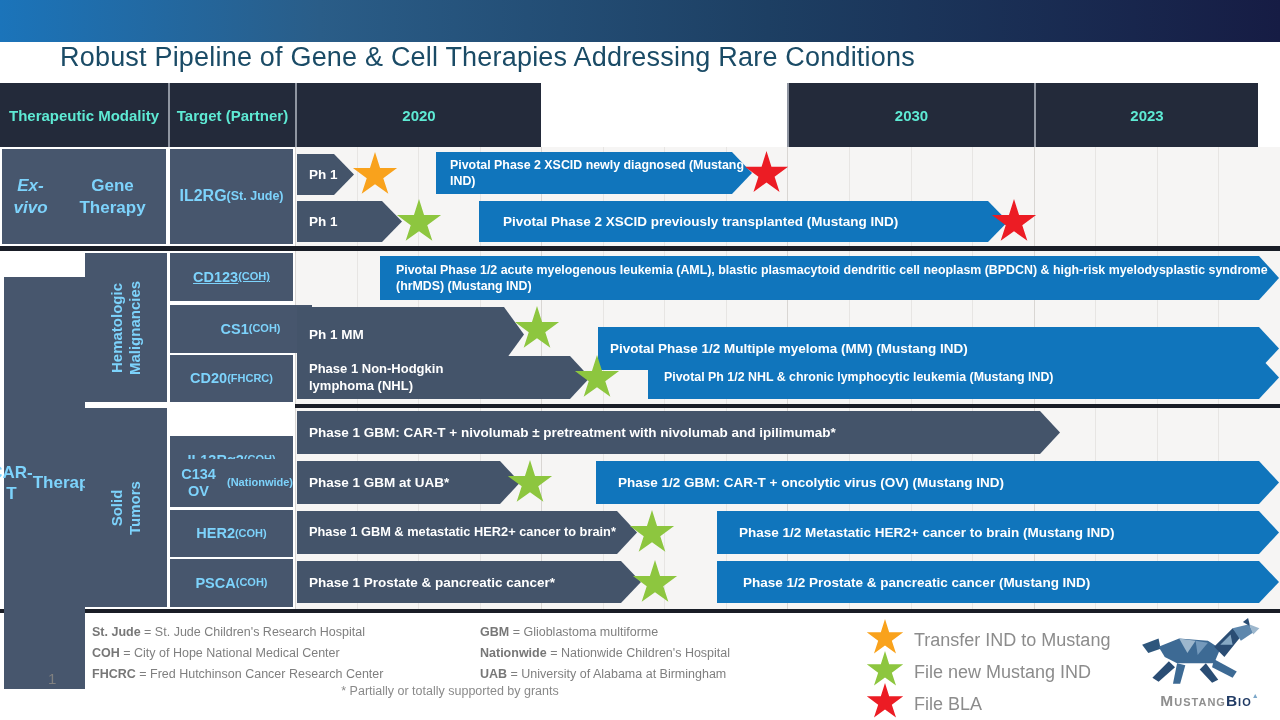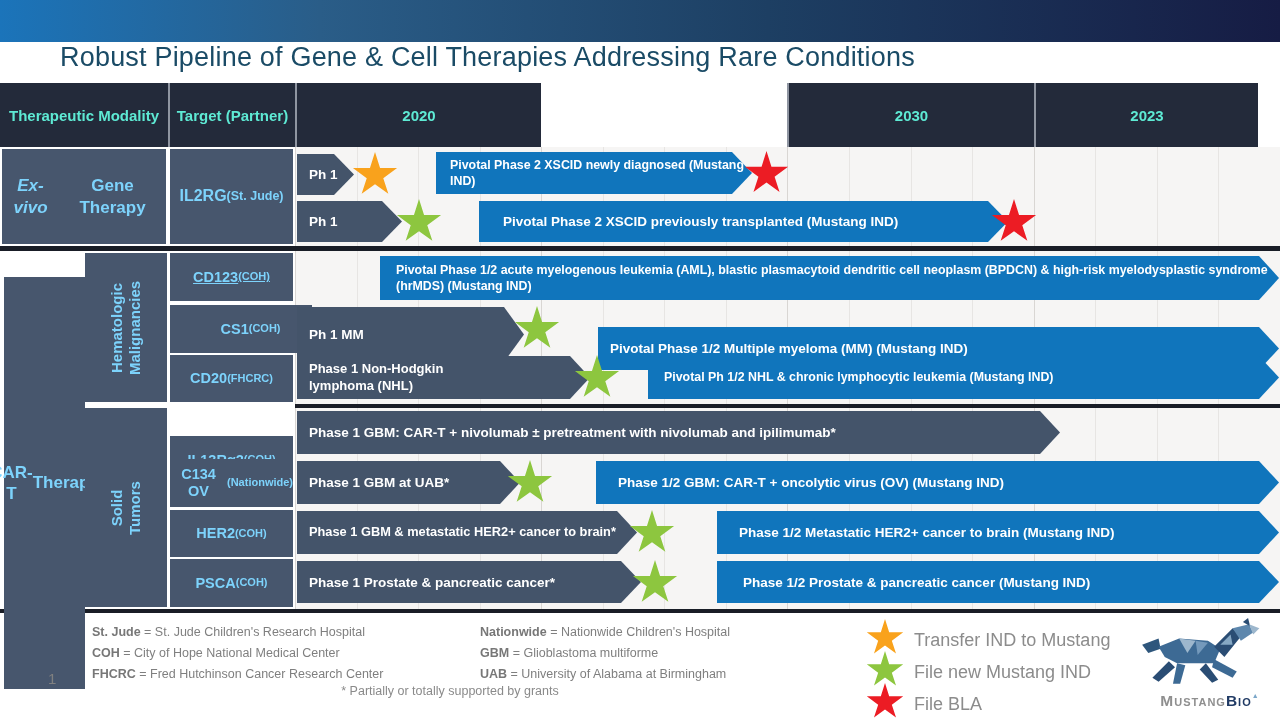--- a/index.html
+++ b/index.html
@@ -169,22 +169,22 @@
 
   <div class="pageno">1</div>
 
   <div class="abbr" style="left:92px;top:622px;">
     <div><b>St. Jude</b><span> = St. Jude Children's Research Hospital</span></div>
     <div><b>COH</b><span> = City of Hope National Medical Center</span></div>
     <div><b>FHCRC</b><span> = Fred Hutchinson Cancer Research Center</span></div>
   </div>
 
   <div class="abbr" style="left:480px;top:622px;">
+    <div><b>GBM</b><span> = Glioblastoma multiforme</span></div>
     <div><b>Nationwide</b><span> = Nationwide Children's Hospital</span></div>
-    <div><b>GBM</b><span> = Glioblastoma multiforme</span></div>
     <div><b>UAB</b><span> = University of Alabama at Birmingham</span></div>
   </div>
 
   <div class="note">* Partially or totally supported by grants</div>
 
   <div class="star" style="left:866px;top:619px;width:38px;height:38px;background:#F9A21C;"></div>
   <div class="starlegend-label" style="left:914px;top:630px;">Transfer IND to Mustang</div>
   <div class="star" style="left:866px;top:651px;width:38px;height:38px;background:#8DC63F;"></div>
   <div class="starlegend-label" style="left:914px;top:662px;">File new Mustang IND</div>
   <div class="star" style="left:866px;top:683px;width:38px;height:38px;background:#EC1C24;"></div>

